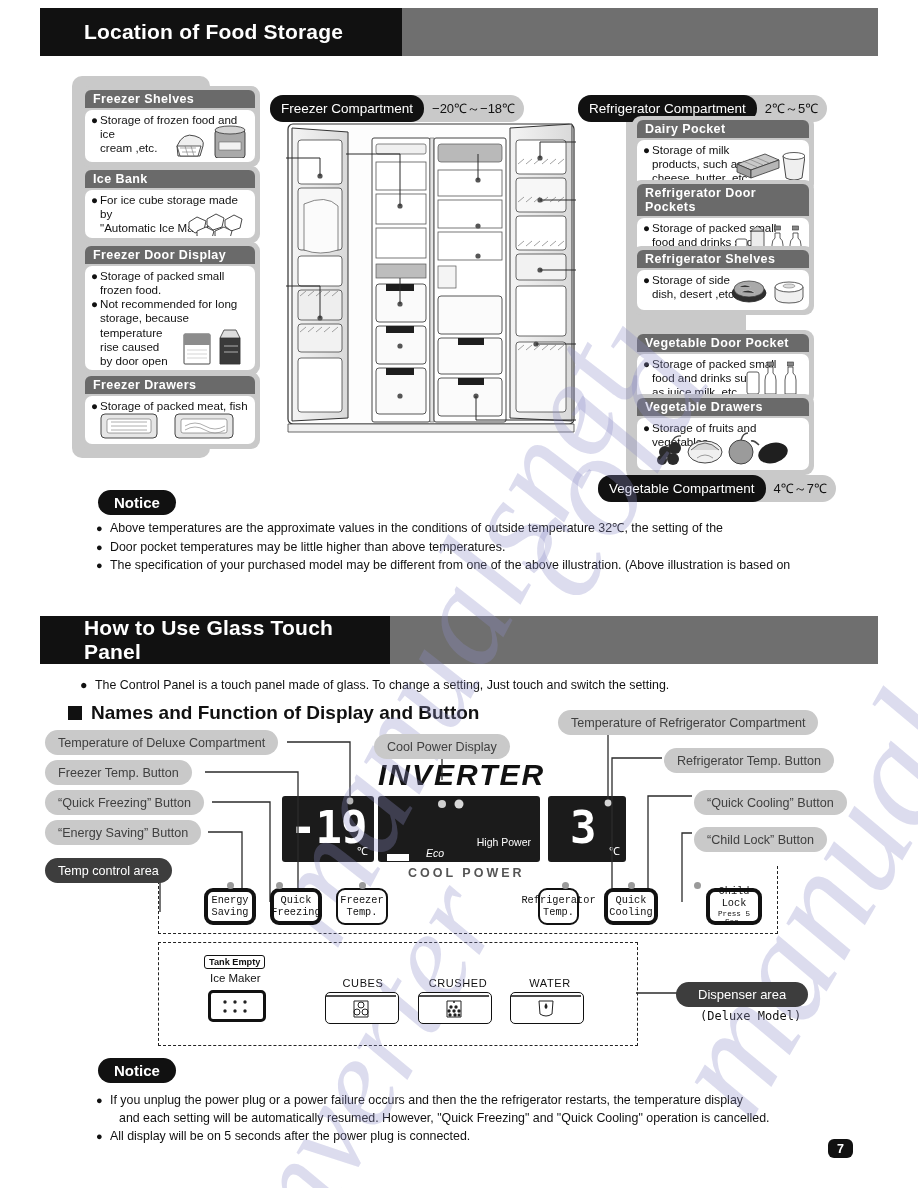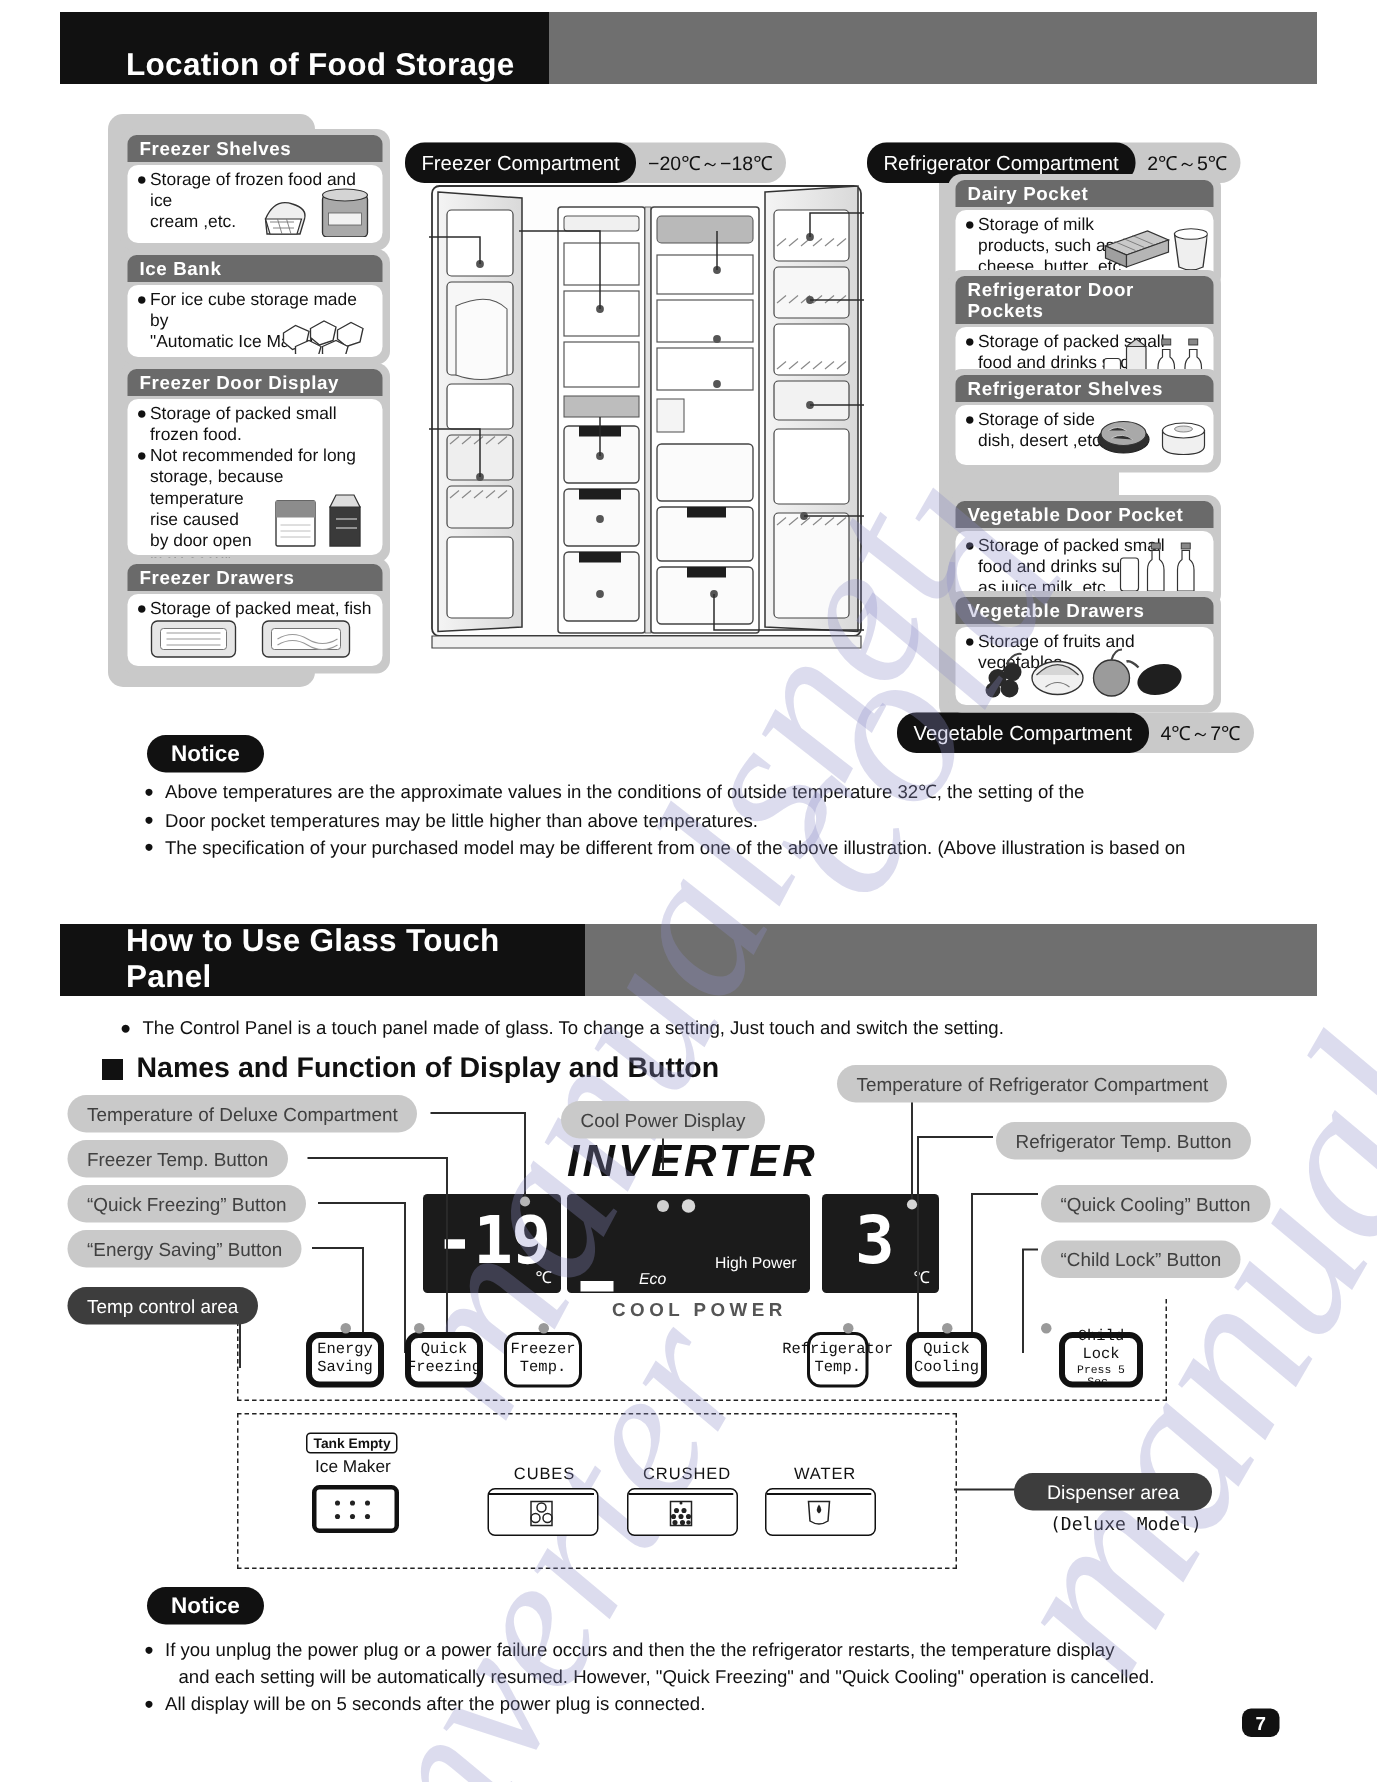--- a/index.html
+++ b/index.html
@@ -225,21 +225,21 @@
 <body>
 
 <div class="watermark">
   <div class="wm-text wm1">cold</div>
   <div class="wm-text wm2">manualsnet</div>
   <div class="wm-text wm3">manualsn</div>
   <div class="wm-text wm4">Inverter</div>
 </div>
 
 <div class="sec-bar" style="top:8px;">
-  <div class="blk" style="width:326px;align-items:flex-end;">
+  <div class="blk" style="width:362px;">
     <span>Location of Food Storage</span>
   </div>
 </div>
 
 <div style="position:absolute;left:72px;top:76px;width:138px;height:382px;background:#c9c9c9;border-radius:10px;"></div>
 <div style="position:absolute;left:626px;top:108px;width:120px;height:372px;background:#c9c9c9;border-radius:10px;"></div>
 
 <svg class="fridge" viewBox="0 0 290 322">
   <defs>
     <linearGradient id="gl" x1="0" y1="0" x2="1" y2="0">

